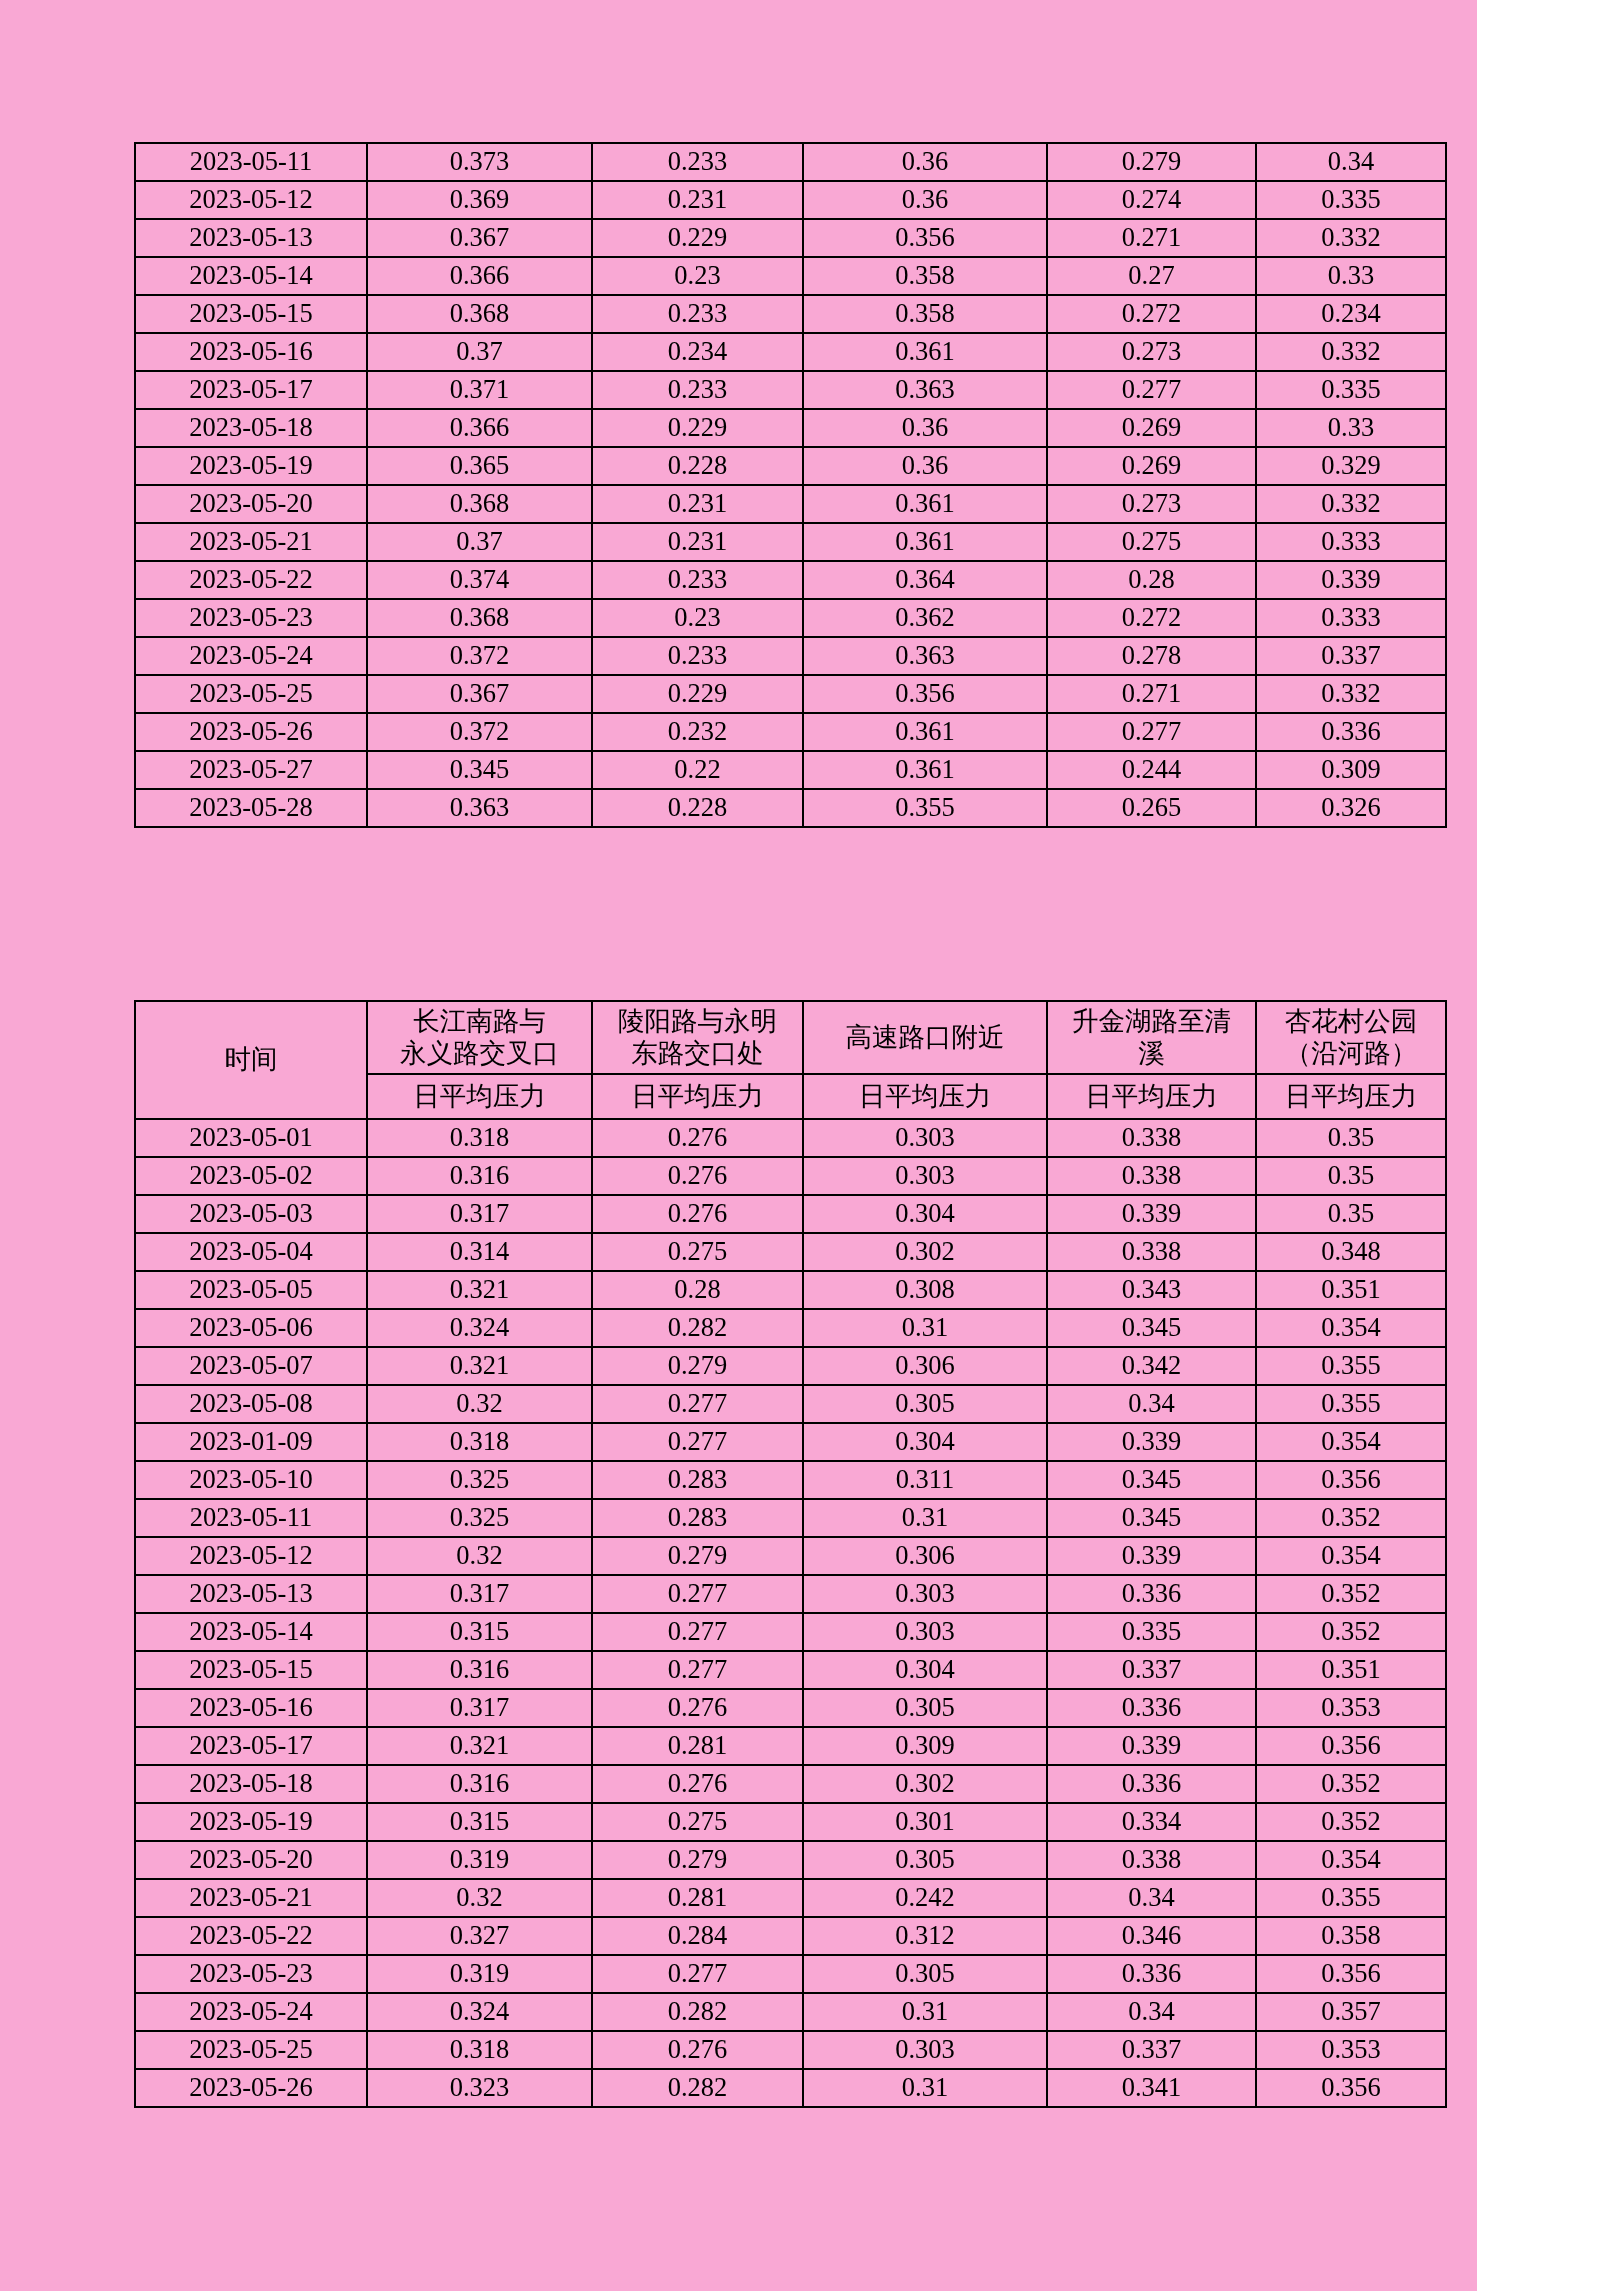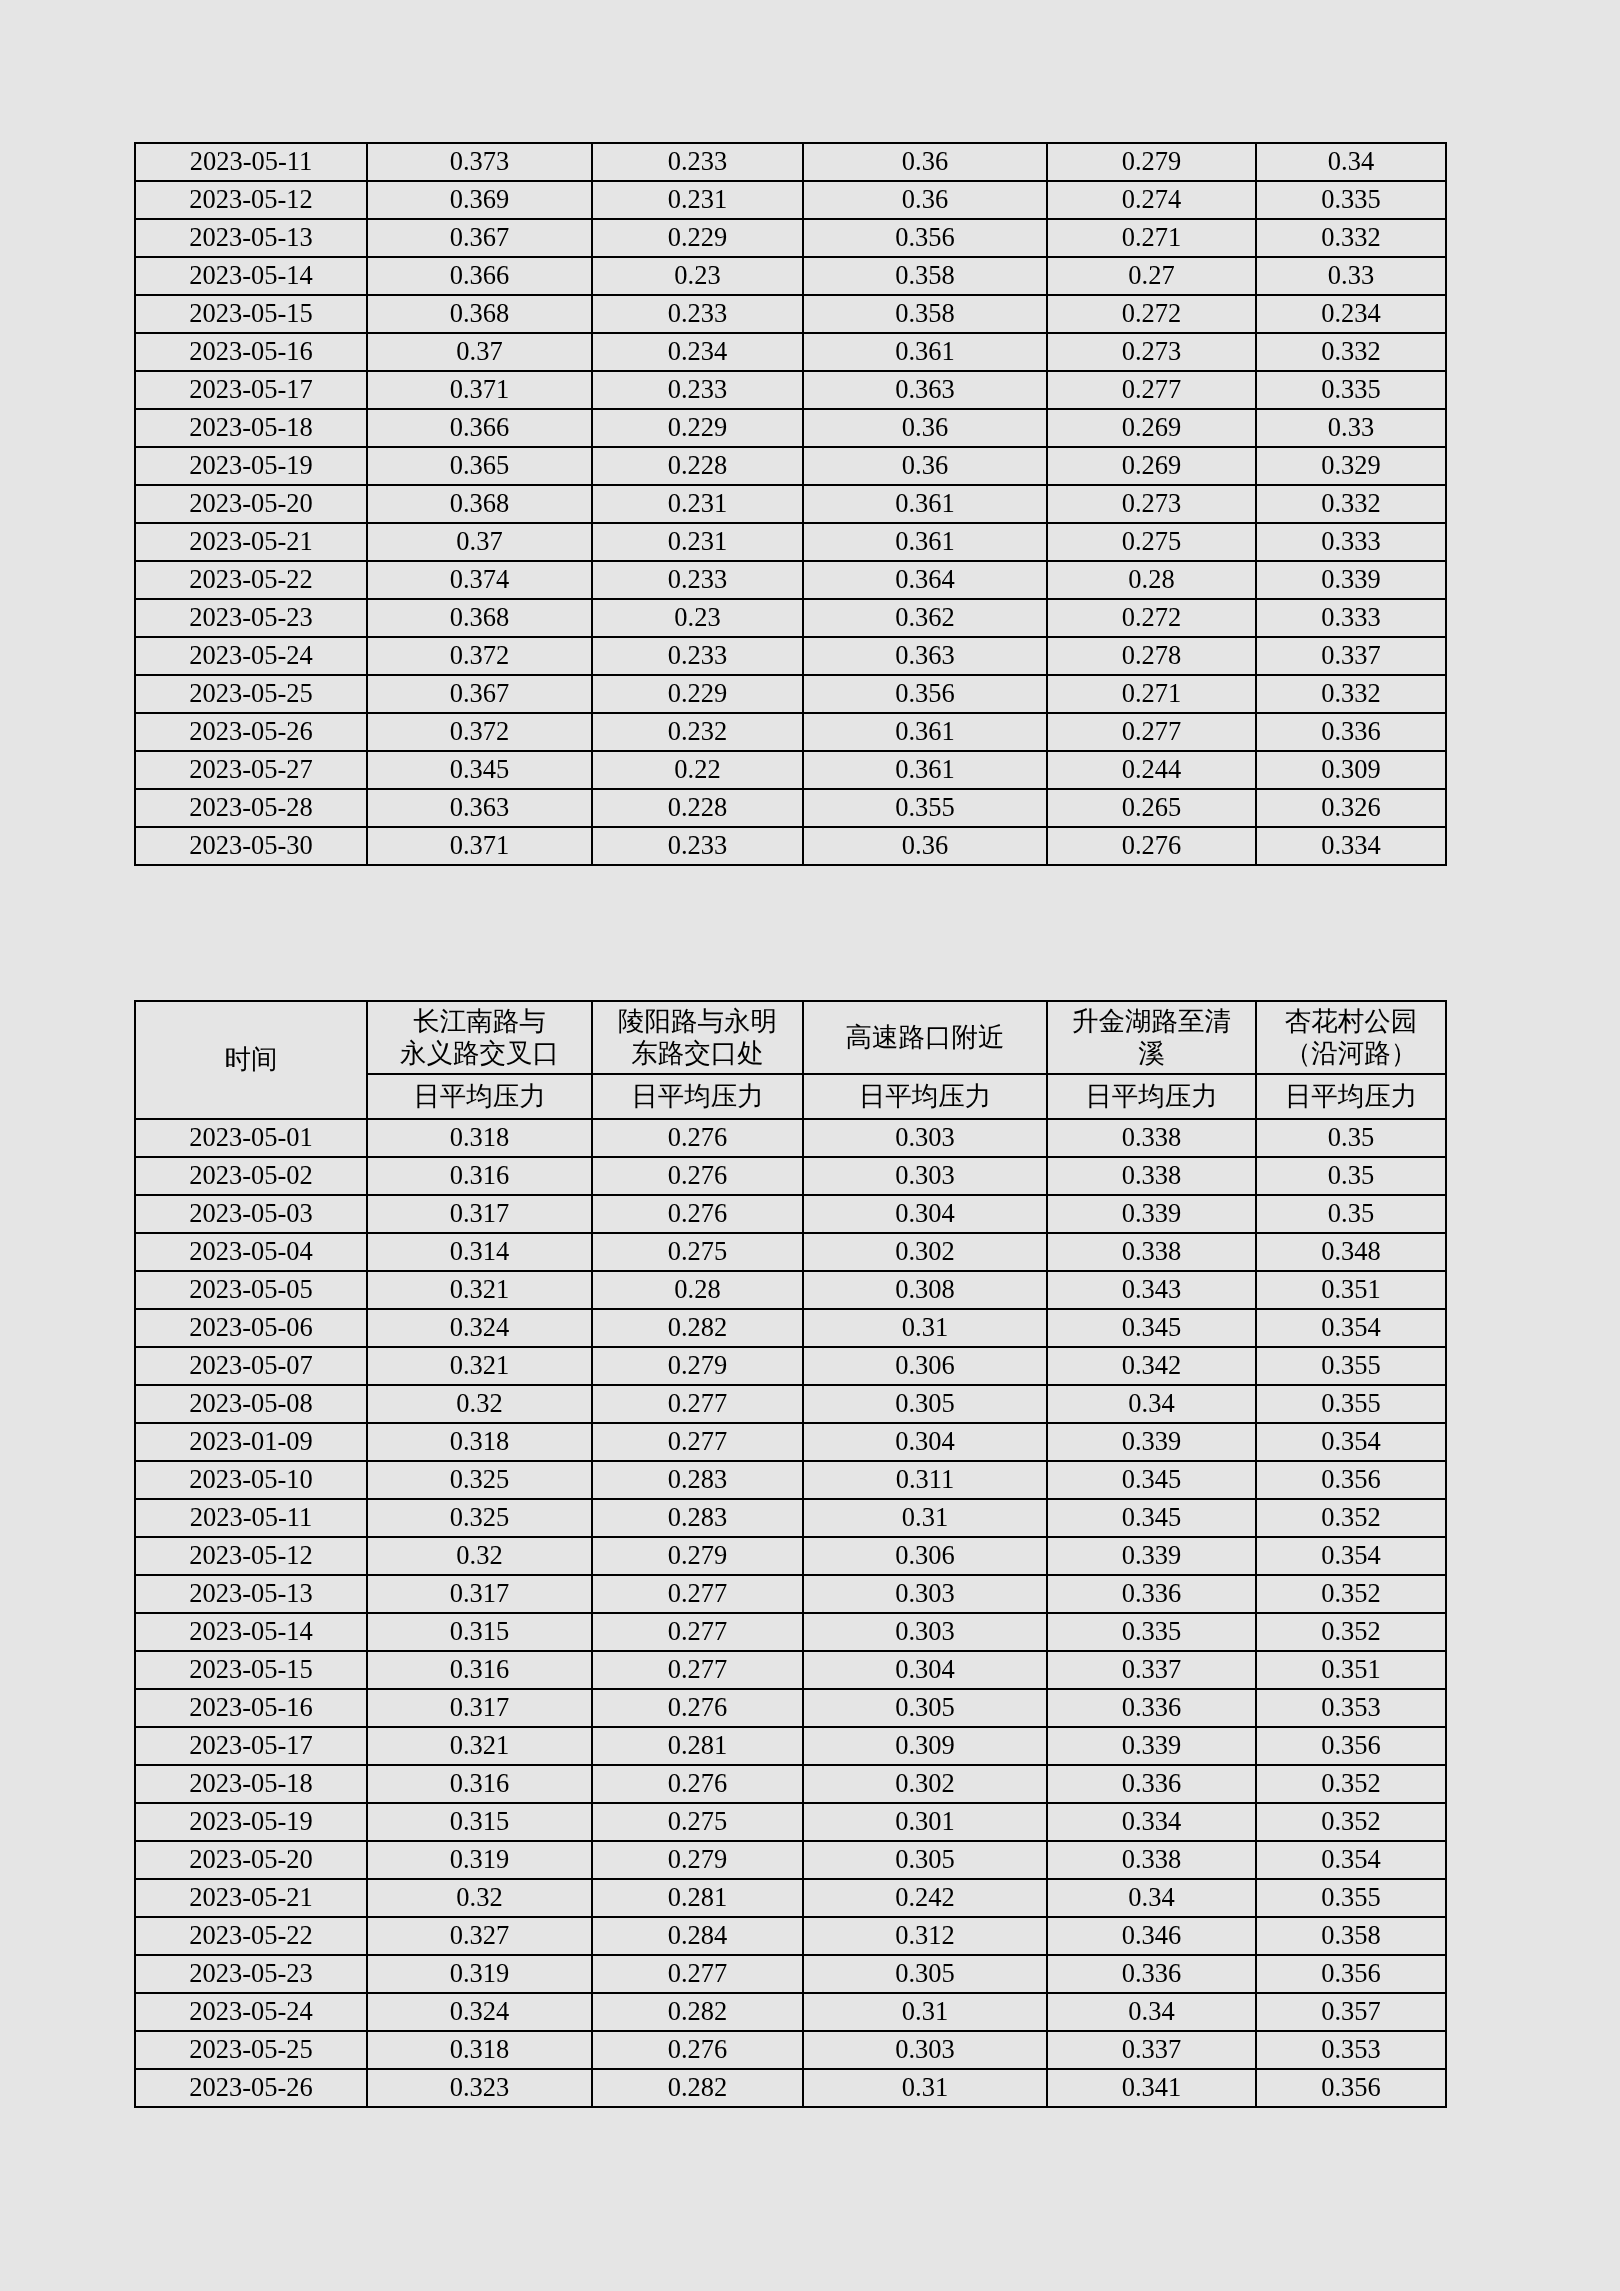--- a/index.html
+++ b/index.html
@@ -1,20 +1,20 @@
 <!DOCTYPE html>
 <html><head>
 <meta charset="utf-8">
 <style>
   html, body { margin: 0; padding: 0; background: #ffffff; }
   .page {
     position: relative;
-    width: 1620px;
+    width: 1477px;
     height: 2292px;
-    background: #e5e5e5;
+    background: #f9a8d4;
     color: #000000;
     font-family: "Liberation Serif", serif;
     overflow: hidden;
   }
   table.data-table {
     border-collapse: collapse;
     table-layout: fixed;
     position: absolute;
     left: 134px;
   }
@@ -187,28 +187,20 @@
           <td>0.244</td>
           <td>0.309</td>
         </tr>
         <tr>
           <td>2023-05-28</td>
           <td>0.363</td>
           <td>0.228</td>
           <td>0.355</td>
           <td>0.265</td>
           <td>0.326</td>
-        </tr>
-        <tr>
-          <td>2023-05-30</td>
-          <td>0.371</td>
-          <td>0.233</td>
-          <td>0.36</td>
-          <td>0.276</td>
-          <td>0.334</td>
         </tr>
       </tbody>
   </table>
 
   <table class="data-table" id="table2">
     <colgroup>
       <col style="width:232px">
       <col style="width:225px">
       <col style="width:211px">
       <col style="width:244px">

